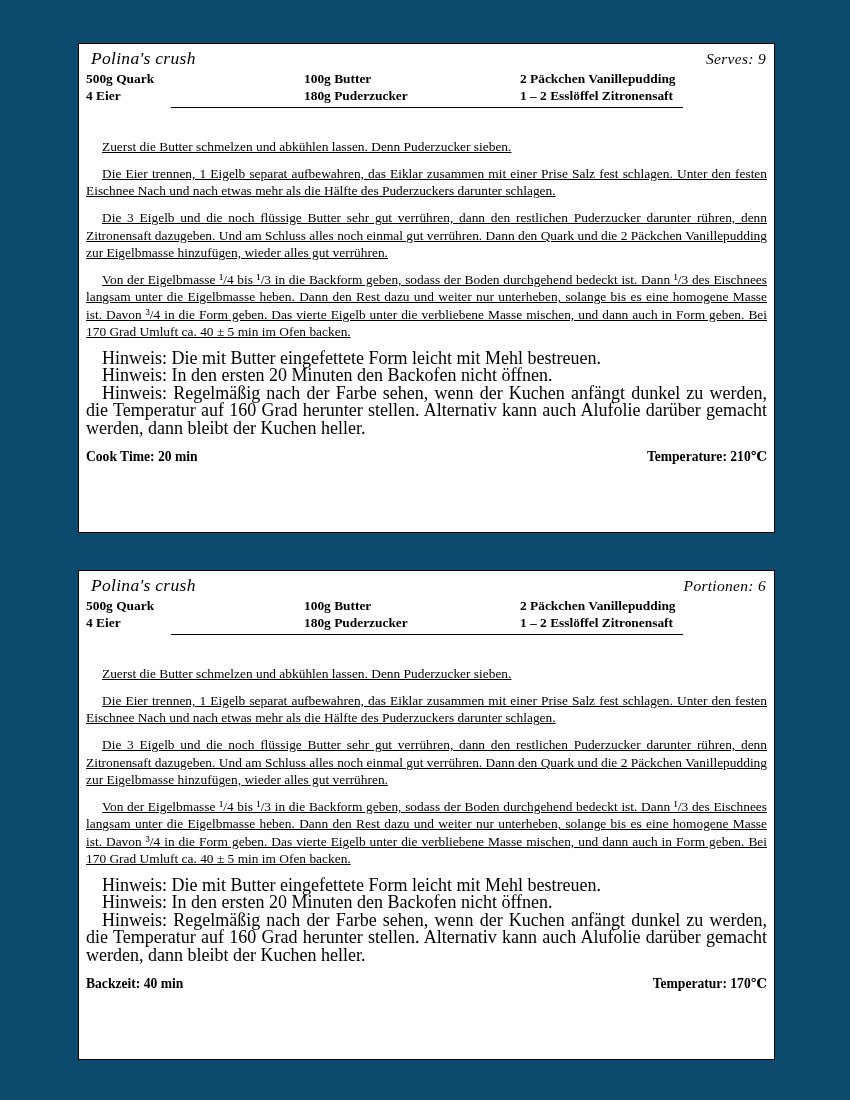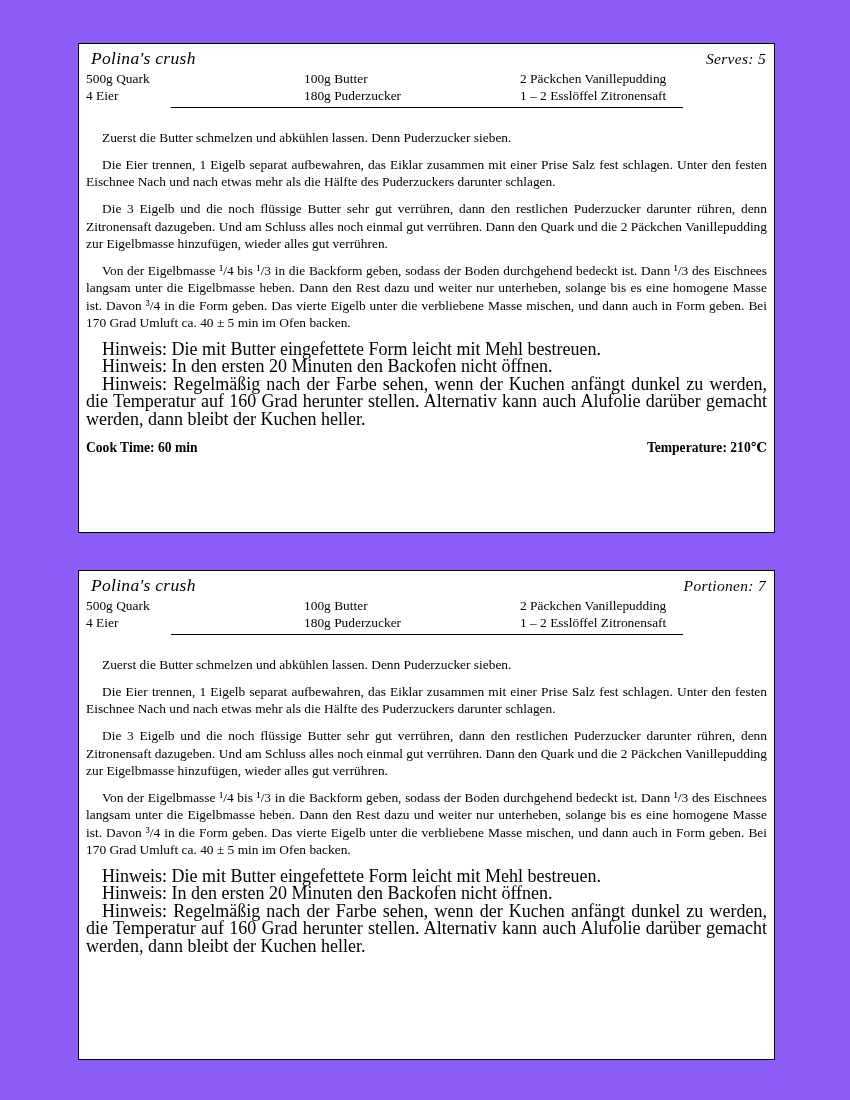--- a/index.html
+++ b/index.html
@@ -9,21 +9,21 @@
     width: 850px;
     height: 1100px;
     position: relative;
     font-family: "Liberation Serif", "DejaVu Serif", serif;
     color: #000000;
   }
   .page {
     position: relative;
     width: 850px;
     height: 1100px;
-    background: #8b5cf6;
+    background: #0c4a6e;
     overflow: hidden;
   }
   .card {
     position: absolute;
     left: 78px;
     width: 697px;
     height: 490px;
     border: 1.6px solid #000000;
     box-sizing: border-box;
     background: #ffffff;
@@ -53,35 +53,36 @@
   }
 
   .ingredients {
     display: grid;
     grid-template-columns: 218px 216px auto;
     font-size: 13.4px;
     line-height: 17px;
     padding-left: 2px;
     margin-top: 1px;
   }
-  .ing { white-space: nowrap; }
+  .ing { white-space: nowrap; font-weight: bold; }
 
   .rule {
     width: 512px;
     height: 0;
     border-top: 1.6px solid #000000;
     margin: 3px auto 0 auto;
   }
 
   .body {
-    margin-top: 21px;
+    margin-top: 30px;
     padding: 0 2px;
     font-size: 13.4px;
     line-height: 17.4px;
     text-align: justify;
+    text-decoration: underline;
   }
   .para {
     margin: 0 0 9.5px 0;
     text-indent: 16px;
   }
   .hints {
     margin-top: 5px;
     padding: 0 2px;
     font-size: 18px;
     line-height: 17.4px;
@@ -103,21 +104,21 @@
   }
 </style>
 </head>
 <body>
 
 <div class="page">
 
   <section class="card card-1">
     <header class="card-head">
       <h1 class="title">Polina's crush</h1>
-      <div class="serves">Serves: 5</div>
+      <div class="serves">Serves: 9</div>
     </header>
     <div class="ingredients">
       <div class="ing-col">
           <div class="ing">500g Quark</div>
           <div class="ing">4 Eier</div>
         </div>
       <div class="ing-col">
           <div class="ing">100g Butter</div>
           <div class="ing">180g Puderzucker</div>
         </div>
@@ -132,29 +133,29 @@
         <p class="para">Die Eier trennen, 1 Eigelb separat aufbewahren, das Eiklar zusammen mit einer Prise Salz fest schlagen. Unter den festen Eischnee Nach und nach etwas mehr als die Hälfte des Puderzuckers darunter schlagen.</p>
         <p class="para">Die 3 Eigelb und die noch flüssige Butter sehr gut verrühren, dann den restlichen Puderzucker darunter rühren, denn Zitronensaft dazugeben. Und am Schluss alles noch einmal gut verrühren. Dann den Quark und die 2 Päckchen Vanillepudding zur Eigelbmasse hinzufügen, wieder alles gut verrühren.</p>
         <p class="para">Von der Eigelbmasse ¹/4 bis ¹/3 in die Backform geben, sodass der Boden durchgehend bedeckt ist. Dann ¹/3 des Eischnees langsam unter die Eigelbmasse heben. Dann den Rest dazu und weiter nur unterheben, solange bis es eine homogene Masse ist. Davon ³/4 in die Form geben. Das vierte Eigelb unter die verbliebene Masse mischen, und dann auch in Form geben. Bei 170 Grad Umluft ca. 40 ± 5 min im Ofen backen.</p>
       </div>
     <div class="hints">
         <p class="hint">Hinweis: Die mit Butter eingefettete Form leicht mit Mehl bestreuen.</p>
         <p class="hint">Hinweis: In den ersten 20 Minuten den Backofen nicht öffnen.</p>
         <p class="hint">Hinweis: Regelmäßig nach der Farbe sehen, wenn der Kuchen anfängt dunkel zu werden, die Temperatur auf 160 Grad herunter stellen. Alternativ kann auch Alufolie darüber gemacht werden, dann bleibt der Kuchen heller.</p>
       </div>
     <footer class="card-foot">
-      <div>Cook Time: 60 min</div>
+      <div>Cook Time: 20 min</div>
       <div>Temperature: 210℃</div>
     </footer>
   </section>
 
   <section class="card card-2">
     <header class="card-head">
       <h1 class="title">Polina's crush</h1>
-      <div class="serves">Portionen: 7</div>
+      <div class="serves">Portionen: 6</div>
     </header>
     <div class="ingredients">
       <div class="ing-col">
           <div class="ing">500g Quark</div>
           <div class="ing">4 Eier</div>
         </div>
       <div class="ing-col">
           <div class="ing">100g Butter</div>
           <div class="ing">180g Puderzucker</div>
         </div>
@@ -168,15 +169,19 @@
         <p class="para">Zuerst die Butter schmelzen und abkühlen lassen. Denn Puderzucker sieben.</p>
         <p class="para">Die Eier trennen, 1 Eigelb separat aufbewahren, das Eiklar zusammen mit einer Prise Salz fest schlagen. Unter den festen Eischnee Nach und nach etwas mehr als die Hälfte des Puderzuckers darunter schlagen.</p>
         <p class="para">Die 3 Eigelb und die noch flüssige Butter sehr gut verrühren, dann den restlichen Puderzucker darunter rühren, denn Zitronensaft dazugeben. Und am Schluss alles noch einmal gut verrühren. Dann den Quark und die 2 Päckchen Vanillepudding zur Eigelbmasse hinzufügen, wieder alles gut verrühren.</p>
         <p class="para">Von der Eigelbmasse ¹/4 bis ¹/3 in die Backform geben, sodass der Boden durchgehend bedeckt ist. Dann ¹/3 des Eischnees langsam unter die Eigelbmasse heben. Dann den Rest dazu und weiter nur unterheben, solange bis es eine homogene Masse ist. Davon ³/4 in die Form geben. Das vierte Eigelb unter die verbliebene Masse mischen, und dann auch in Form geben. Bei 170 Grad Umluft ca. 40 ± 5 min im Ofen backen.</p>
       </div>
     <div class="hints">
         <p class="hint">Hinweis: Die mit Butter eingefettete Form leicht mit Mehl bestreuen.</p>
         <p class="hint">Hinweis: In den ersten 20 Minuten den Backofen nicht öffnen.</p>
         <p class="hint">Hinweis: Regelmäßig nach der Farbe sehen, wenn der Kuchen anfängt dunkel zu werden, die Temperatur auf 160 Grad herunter stellen. Alternativ kann auch Alufolie darüber gemacht werden, dann bleibt der Kuchen heller.</p>
       </div>
+    <footer class="card-foot">
+      <div>Backzeit: 40 min</div>
+      <div>Temperatur: 170℃</div>
+    </footer>
   </section>
 
 </div>
 
 </body></html>

